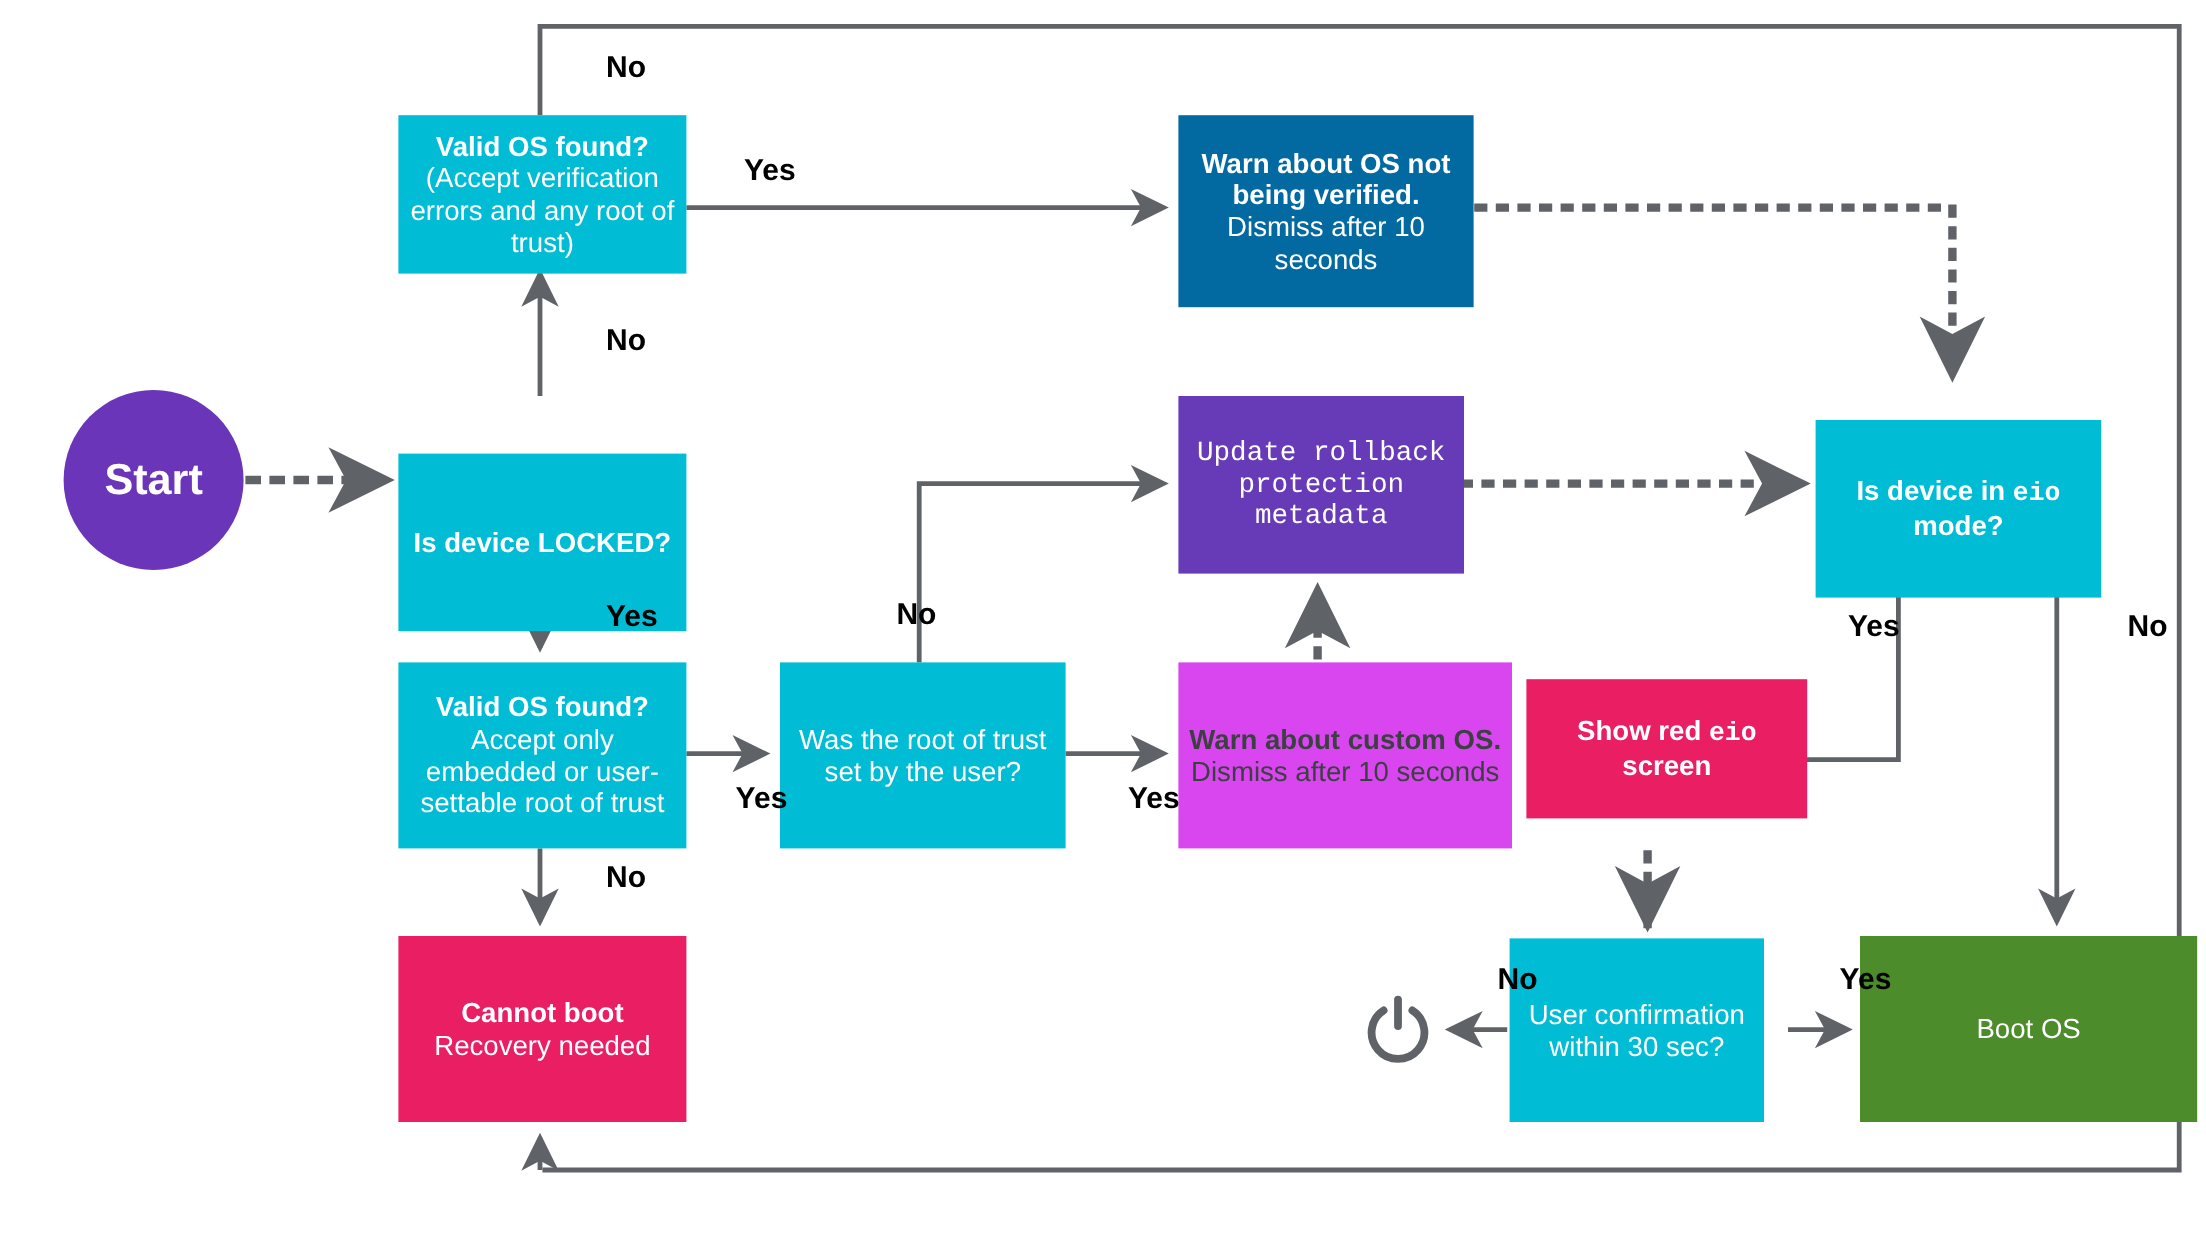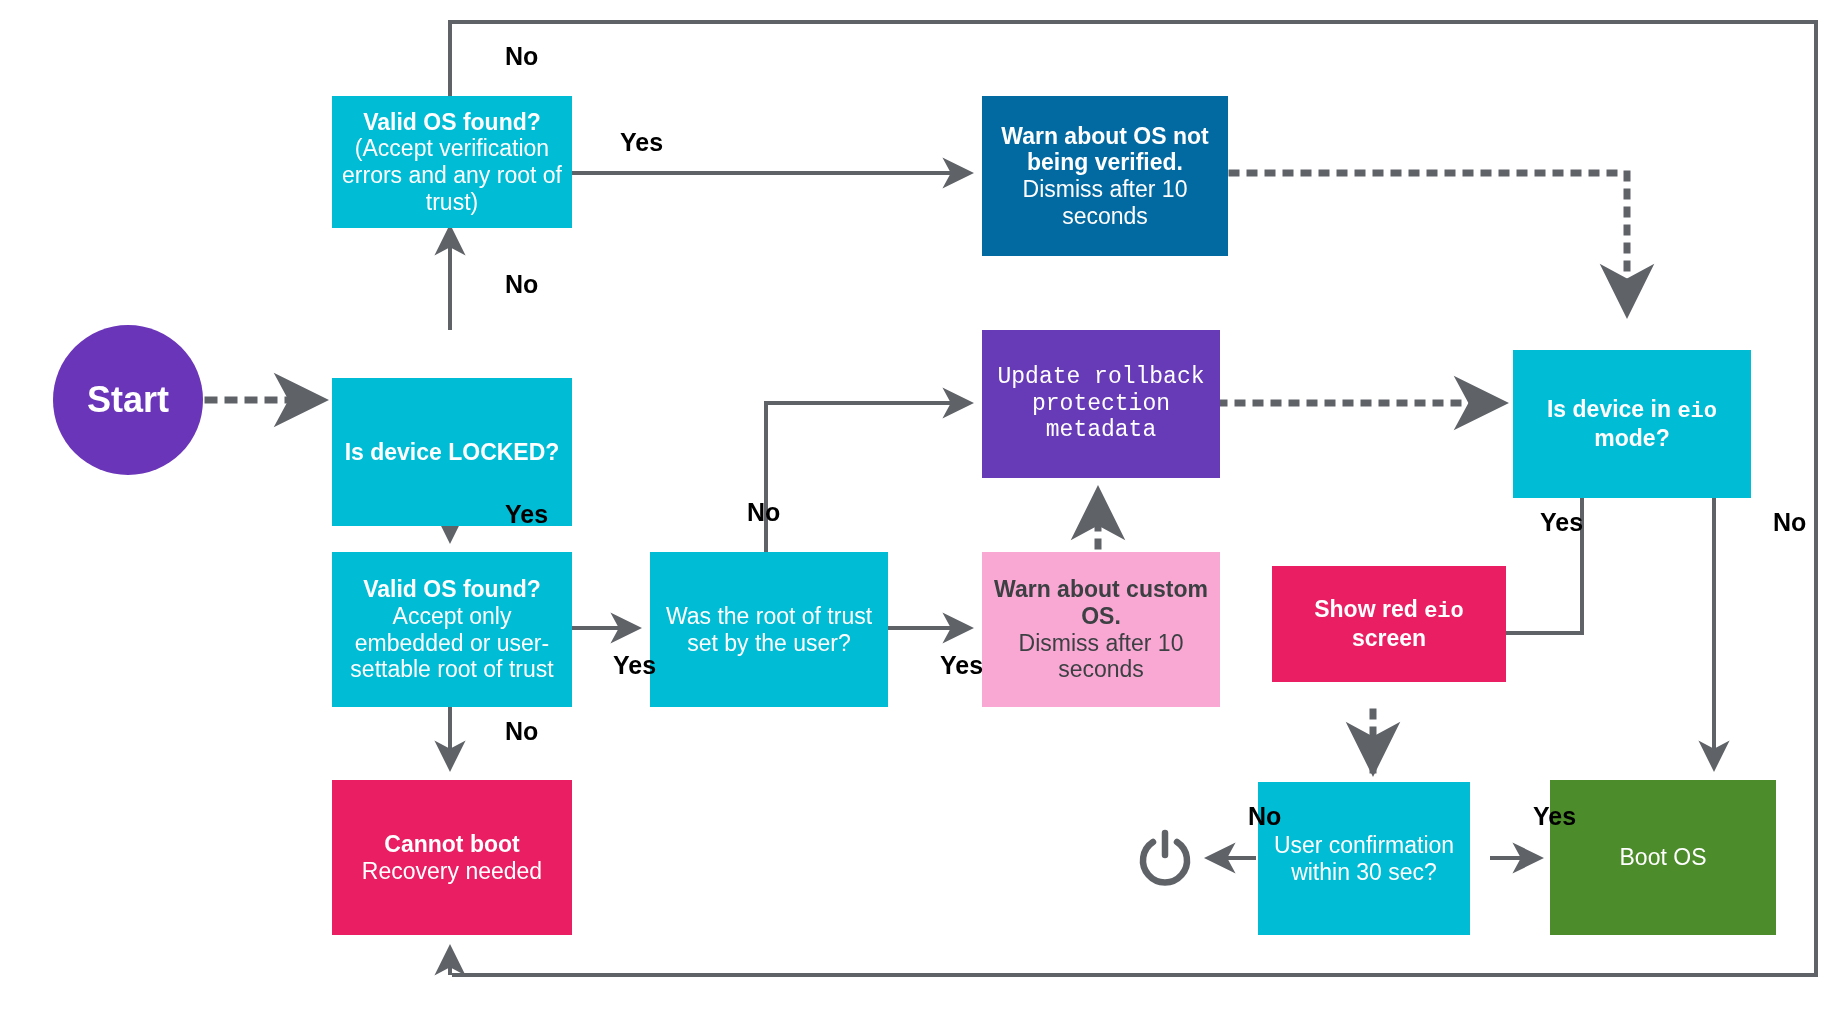--- a/index.html
+++ b/index.html
@@ -150,39 +150,39 @@
 
   <div class="node white" style="left:332px; top:552px; width:240px; height:155px; background:#00BCD4;">
     <span class="ttl">Valid OS found?</span>
     <span class="sub">Accept only embedded or user-settable root of trust</span>
   </div>
 
   <div class="node white" style="left:650px; top:552px; width:238px; height:155px; background:#00BCD4;align-items:flex-end;">
     <span class="sub">Was the root of trust set by the user?</span>
   </div>
 
-  <div class="node dark" style="left:982px; top:552px; width:238px; height:155px; background:#f9a8d4;">
+  <div class="node dark" style="left:982px; top:552px; width:278px; height:155px; background:#d946ef;">
     <span class="ttl">Warn about custom OS.</span>
     <span class="sub">Dismiss after 10 seconds</span>
   </div>
 
   <div class="node white" style="left:1272px; top:566px; width:234px; height:116px; background:#E91E63;">
     <span class="ttl"><span>Show red </span><span class="mono">eio</span><span> screen</span></span>
   </div>
 
   <div class="node white" style="left:332px; top:780px; width:240px; height:155px; background:#E91E63;">
     <span class="ttl">Cannot boot</span>
     <span class="sub">Recovery needed</span>
   </div>
 
   <div class="node white" style="left:1258px; top:782px; width:212px; height:153px; background:#00BCD4;">
     <span class="sub">User confirmation within 30 sec?</span>
   </div>
 
-  <div class="node white" style="left:1550px; top:780px; width:226px; height:155px; background:#4C8C2B;">
+  <div class="node white" style="left:1550px; top:780px; width:281px; height:155px; background:#4C8C2B;">
     <span class="sub">Boot OS</span>
   </div>
 
   <svg class="power-icon" viewBox="0 0 64 64">
     <path d="M20,16 A22,22 0 1,0 44,16" fill="none" stroke="#5F6368" stroke-width="6.5" stroke-linecap="round"></path>
     <line x1="32" y1="7" x2="32" y2="29" stroke="#5F6368" stroke-width="6.5" stroke-linecap="round"></line>
   </svg>
 
   <div class="edge-label" style="left:470px; top:42px;">No</div>
 

